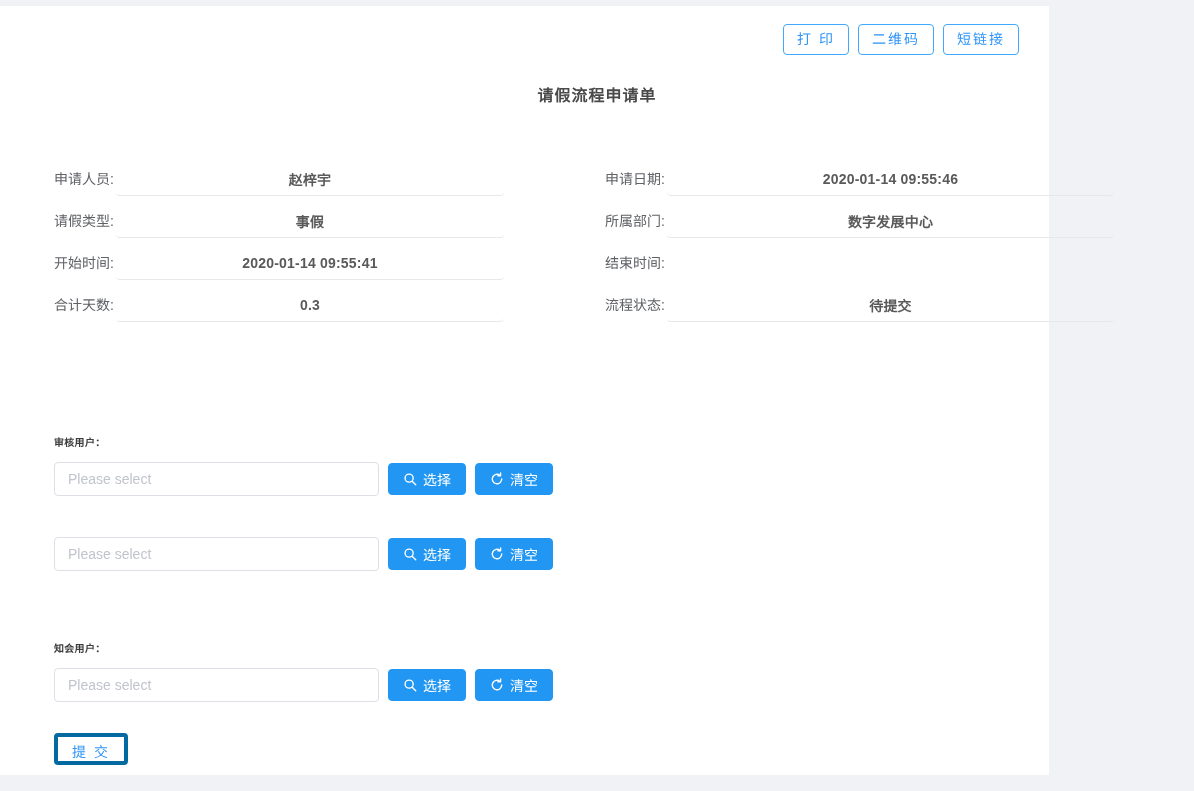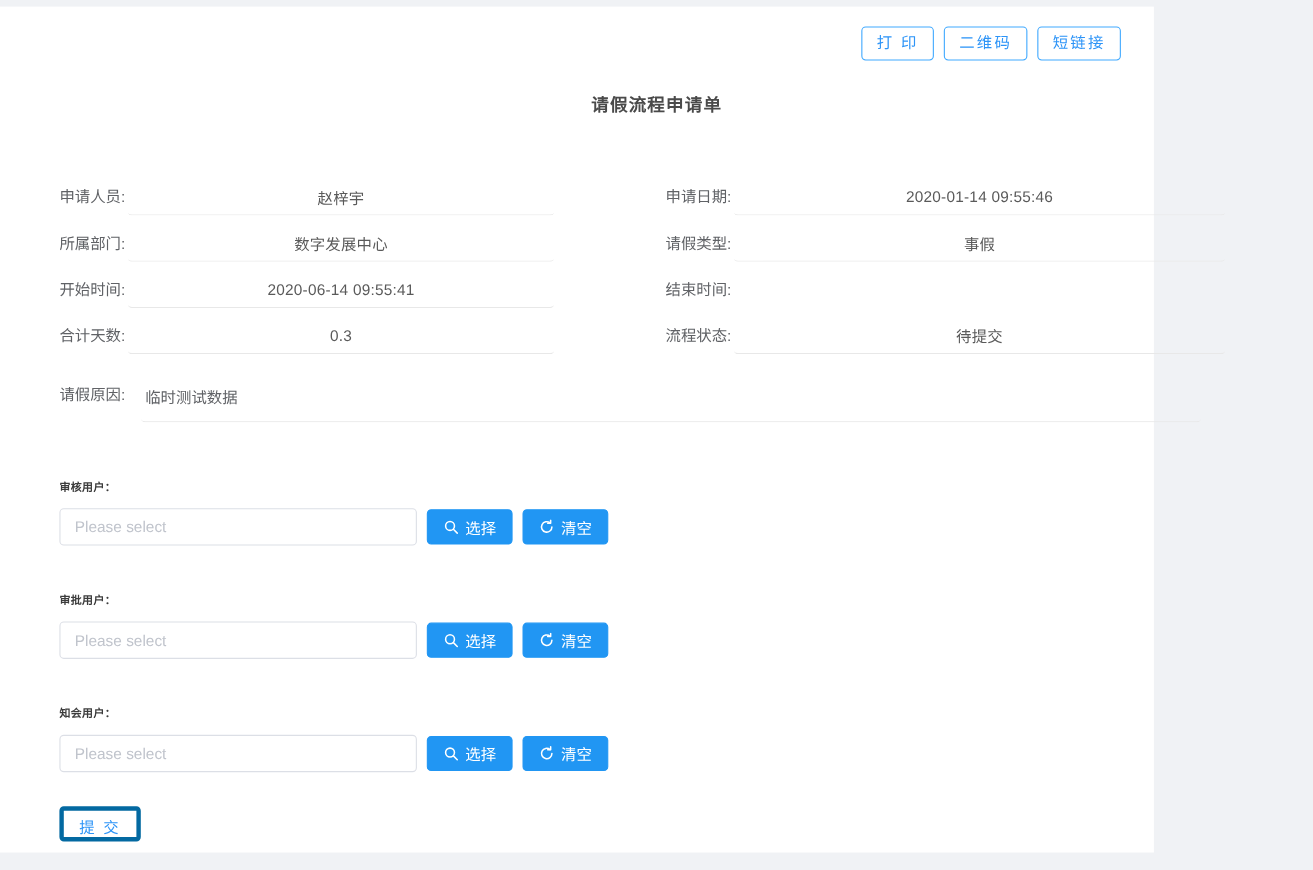--- a/index.html
+++ b/index.html
@@ -88,21 +88,21 @@
     flex: 1;
     height: 34px;
     border-bottom: 1px solid #e8e8e8;
     border-radius: 0 0 4px 4px;
     display: flex;
     align-items: center;
     justify-content: center;
   }
   .info-value {
     font-size: 14px;
-    font-weight: normal;
+    font-weight: bold;
     color: #5a5a5a;
     letter-spacing: 0.2px;
   }
 
   
   .reason-row {
     position: absolute;
     left: 54px; top: 336px;
     width: 1038px;
     display: flex;
@@ -226,37 +226,37 @@
       </div>
 
       <div class="info-row">
         <div class="info-label">申请日期:</div>
         <div class="info-value-wrap">
           <span class="info-value">2020-01-14 09:55:46</span>
         </div>
       </div>
 
       <div class="info-row">
+        <div class="info-label">请假类型:</div>
+        <div class="info-value-wrap">
+          <span class="info-value">事假</span>
+        </div>
+      </div>
+
+      <div class="info-row">
         <div class="info-label">所属部门:</div>
         <div class="info-value-wrap">
           <span class="info-value">数字发展中心</span>
         </div>
       </div>
 
       <div class="info-row">
-        <div class="info-label">请假类型:</div>
-        <div class="info-value-wrap">
-          <span class="info-value">事假</span>
-        </div>
-      </div>
-
-      <div class="info-row">
         <div class="info-label">开始时间:</div>
         <div class="info-value-wrap">
-          <span class="info-value">2020-06-14 09:55:41</span>
+          <span class="info-value">2020-01-14 09:55:41</span>
         </div>
       </div>
 
       <div class="info-row">
         <div class="info-label">结束时间:</div>
       </div>
 
       <div class="info-row">
         <div class="info-label">合计天数:</div>
         <div class="info-value-wrap">
@@ -266,26 +266,20 @@
 
       <div class="info-row">
         <div class="info-label">流程状态:</div>
         <div class="info-value-wrap">
           <span class="info-value">待提交</span>
         </div>
       </div>
 
     </div>
 
-    <div class="reason-row">
-      <div class="reason-label">请假原因:</div>
-      <div class="reason-value-wrap">
-        <span class="reason-value">临时测试数据</span>
-      </div>
-    </div>
 
     <div class="selector-block b1">
       <div class="selector-label">审核用户：</div>
       <div class="selector-controls">
         <input class="sel-input" type="text" placeholder="Please select" value="" style="">
         <div class="primary-btn">
           <span class="ico">
             <svg width="14" height="14" viewBox="0 0 16 16" fill="none" stroke="#ffffff" stroke-width="1.6">
               <circle cx="7" cy="7" r="4.6"></circle>
                 <line x1="10.5" y1="10.5" x2="14.5" y2="14.5" stroke-linecap="round"></line>
@@ -299,21 +293,20 @@
               <path d="M13.4 8a5.4 5.4 0 1 1-1.9-4.1" stroke-linecap="round"></path>
               <path d="M12.1 1.1v3.1h-3.1" stroke-linecap="round" stroke-linejoin="round"></path>
             </svg>
           </span>
           <span>清空</span>
         </div>
       </div>
     </div>
 
     <div class="selector-block b2">
-      <div class="selector-label">审批用户：</div>
       <div class="selector-controls">
         <input class="sel-input" type="text" placeholder="Please select" value="" style="">
         <div class="primary-btn">
           <span class="ico">
             <svg width="14" height="14" viewBox="0 0 16 16" fill="none" stroke="#ffffff" stroke-width="1.6">
               <circle cx="7" cy="7" r="4.6"></circle>
                 <line x1="10.5" y1="10.5" x2="14.5" y2="14.5" stroke-linecap="round"></line>
             </svg>
           </span>
           <span>选择</span>

